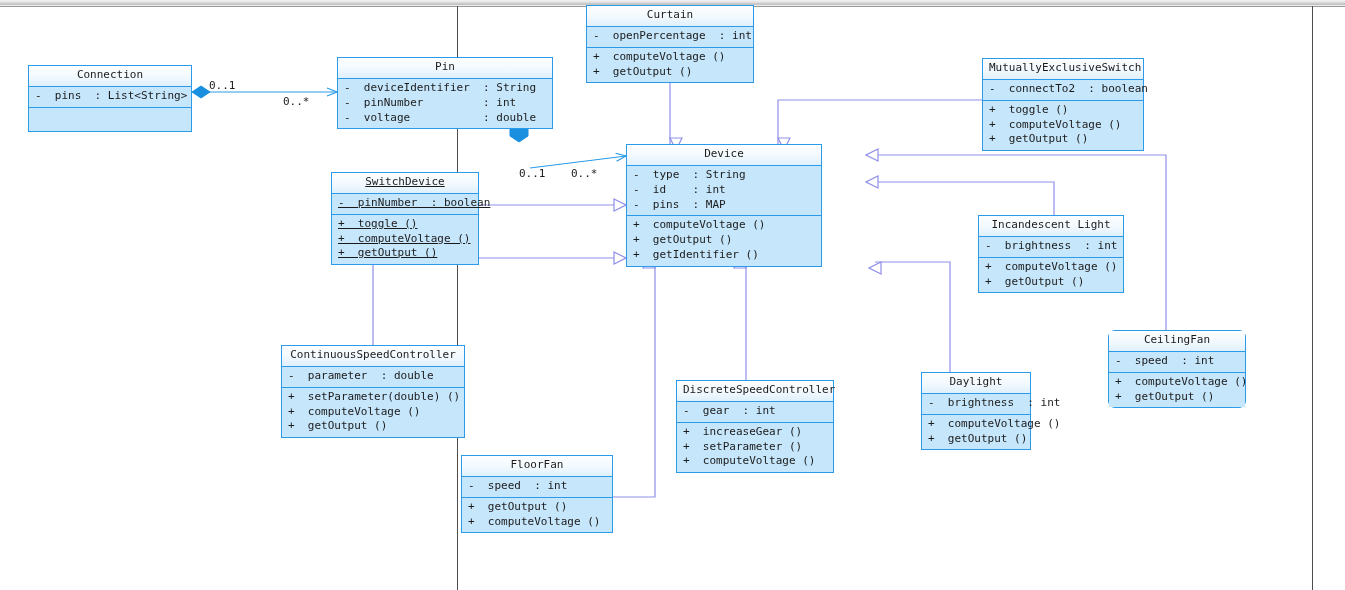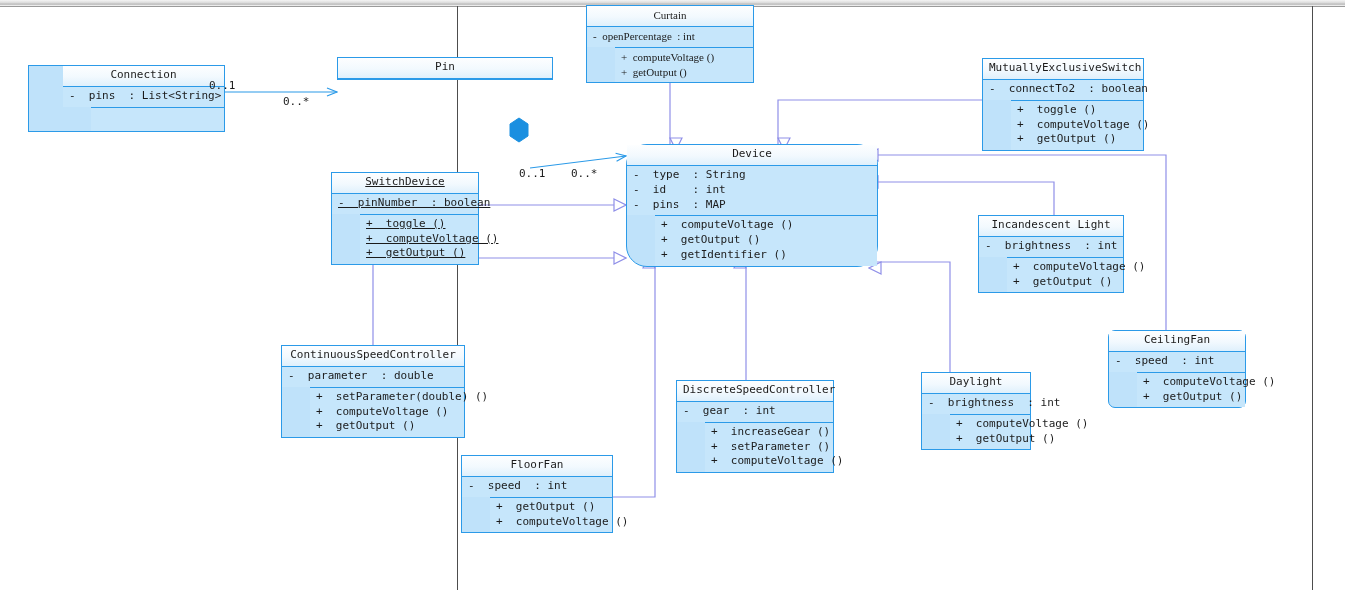--- a/index.html
+++ b/index.html
@@ -52,21 +52,20 @@
     background: linear-gradient(to bottom, #fdfeff 0%, #f2f9fe 55%, #dff0fc 100%);
     font-size: 11px;
     white-space: nowrap;
   }
   .uml-section {
     padding: 2px 4px 3px 4px;
     background: #c6e6fb;
   }
   .uml-section + .uml-section {
     border-top: 1px solid #2b9ae8;
-    margin-left: 28px;
   }
   .uml-section.empty {
     min-height: 18px;
   }
   .uml-row {
     white-space: pre;
     padding: 0 2px;
     font-size: 11px;
     letter-spacing: 0px;
   }
@@ -134,52 +133,57 @@
       <path d="M530,168 L626,156" marker-end="url(#open-arrow)"></path>
     </g>
     <polygon points="192,92 201,86 210,92 201,98" fill="#1a8fe0" stroke="#1a8fe0"></polygon>
     <polygon points="510,118 519,124 519,136 510,142 501,136 501,124" fill="#1a8fe0" stroke="#1a8fe0" transform="translate(9,0)"></polygon>
   </svg>
 
   <div class="page-guide" style="left:457px;"></div>
   <div class="page-guide" style="left:1312px;"></div>
 
   <div id="classes-layer">
-      <div class="uml-class" style="left: 28px; top: 65px; width: 197px; padding-left: 34px;">
+      <div class="uml-class" style="left: 28px; top: 65px; width: 164px;">
         <div class="uml-title">Connection</div>
         <div class="uml-section">
           <div class="uml-row">-  pins  : List&lt;String&gt;</div>
         </div>
         <div class="uml-section empty"></div>
       </div>
       <div class="uml-class" style="left: 337px; top: 57px; width: 216px;">
         <div class="uml-title">Pin</div>
-      </div>
-      <div class="uml-class" style="left: 586px; top: 5px; width: 168px; font-family: Liberation Serif, serif;">
+        <div class="uml-section">
+          <div class="uml-row">-  deviceIdentifier  : String</div>
+          <div class="uml-row">-  pinNumber         : int</div>
+          <div class="uml-row">-  voltage           : double</div>
+        </div>
+      </div>
+      <div class="uml-class" style="left: 586px; top: 5px; width: 168px;">
         <div class="uml-title">Curtain</div>
         <div class="uml-section">
           <div class="uml-row">-  openPercentage  : int</div>
         </div>
         <div class="uml-section">
           <div class="uml-row">+  computeVoltage ()</div>
           <div class="uml-row">+  getOutput ()</div>
         </div>
       </div>
       <div class="uml-class" style="left: 982px; top: 58px; width: 162px;">
         <div class="uml-title">MutuallyExclusiveSwitch</div>
         <div class="uml-section">
           <div class="uml-row">-  connectTo2  : boolean</div>
         </div>
         <div class="uml-section">
           <div class="uml-row">+  toggle ()</div>
           <div class="uml-row">+  computeVoltage ()</div>
           <div class="uml-row">+  getOutput ()</div>
         </div>
       </div>
-      <div class="uml-class" style="left: 626px; top: 144px; width: 252px; border-radius: 21px;">
+      <div class="uml-class" style="left: 626px; top: 144px; width: 196px;">
         <div class="uml-title">Device</div>
         <div class="uml-section">
           <div class="uml-row">-  type  : String</div>
           <div class="uml-row">-  id    : int</div>
           <div class="uml-row">-  pins  : MAP</div>
         </div>
         <div class="uml-section">
           <div class="uml-row">+  computeVoltage ()</div>
           <div class="uml-row">+  getOutput ()</div>
           <div class="uml-row">+  getIdentifier ()</div>

